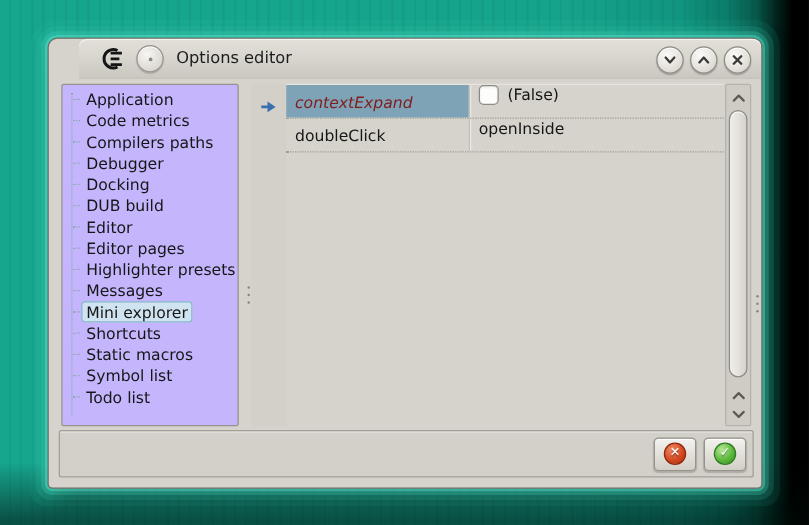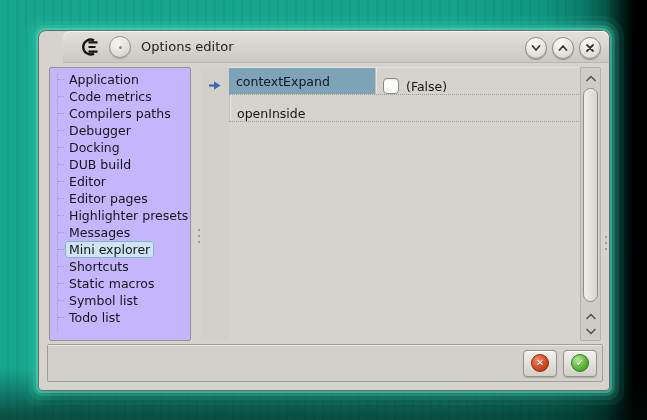--- a/index.html
+++ b/index.html
@@ -61,22 +61,22 @@
 
   .splitter-grip{position:absolute;left:158px;top:198px;width:4px;height:16px;}
   .splitter-grip i,.edge-grip i{display:block;width:2px;height:2px;border-radius:50%;background:#8a8780;margin:0 auto 4px;}
 
   
   .gutter{position:absolute;left:162px;top:36px;width:28px;height:274px;background:#d3d0c9;}
   .row-marker{position:absolute;left:7px;top:9px;}
   .grid{position:absolute;left:190px;top:36px;width:350px;height:274px;background:#d6d3cc;border-top:1px solid #e6e4df;}
   .grid-row{position:relative;height:27px;border-bottom:1px dotted #9f9c95;display:flex;align-items:center;font-size:12.5px;}
   .cell-name{width:146px;height:100%;display:flex;align-items:center;padding-left:7px;color:#161616;}
-  .grid-row.sel .cell-name{background:#7fa3b6;color:#0f172a;}
-  .cell-value{flex:1;height:100%;display:flex;align-items:flex-end;padding-left:7px;border-left:1px solid #c3c0b9;box-shadow:inset 1px 0 0 #e9e7e2;color:#161616;}
+  .grid-row.sel .cell-name{background:#7fa3b6;color:#7f1d1d;font-style:italic;}
+  .cell-value{flex:1;height:100%;display:flex;align-items:flex-start;padding-left:7px;border-left:1px solid #c3c0b9;box-shadow:inset 1px 0 0 #e9e7e2;color:#161616;}
   .checkbox{
     width:16px;height:16px;border:1.5px solid #8d8a83;border-radius:4px;background:#fdfdfc;
     margin-right:7px;box-shadow:inset 0 1px 2px rgba(0,0,0,0.08);
   }
 
   
   .scrollbar{position:absolute;left:541px;top:36px;width:21px;height:274px;background:#cfccc5;border:1px solid #b5b2ab;border-radius:2px;}
   .sb-btn{position:absolute;left:0;width:19px;height:14px;display:flex;align-items:center;justify-content:center;}
   .sb-up{top:3px;} .sb-up2{bottom:17px;} .sb-down{bottom:2px;}
   .sb-thumb{
@@ -171,20 +171,21 @@
 
     <div class="grid">
       <div class="grid-row sel">
         <div class="cell-name">contextExpand</div>
         <div class="cell-value">
           <span class="checkbox"></span>
           <span>(False)</span>
         </div>
       </div>
       <div class="grid-row">
+        <div class="cell-name">doubleClick</div>
         <div class="cell-value">
           <span>openInside</span>
         </div>
       </div>
     </div>
 
     <div class="scrollbar">
       <div class="sb-btn sb-up">
         <svg width="12" height="9" viewBox="0 0 12 9">
             <polyline points="2,6.5 6,2.5 10,6.5" fill="none" stroke="#5d5a54" stroke-width="1.7" stroke-linecap="round" stroke-linejoin="round"></polyline>

